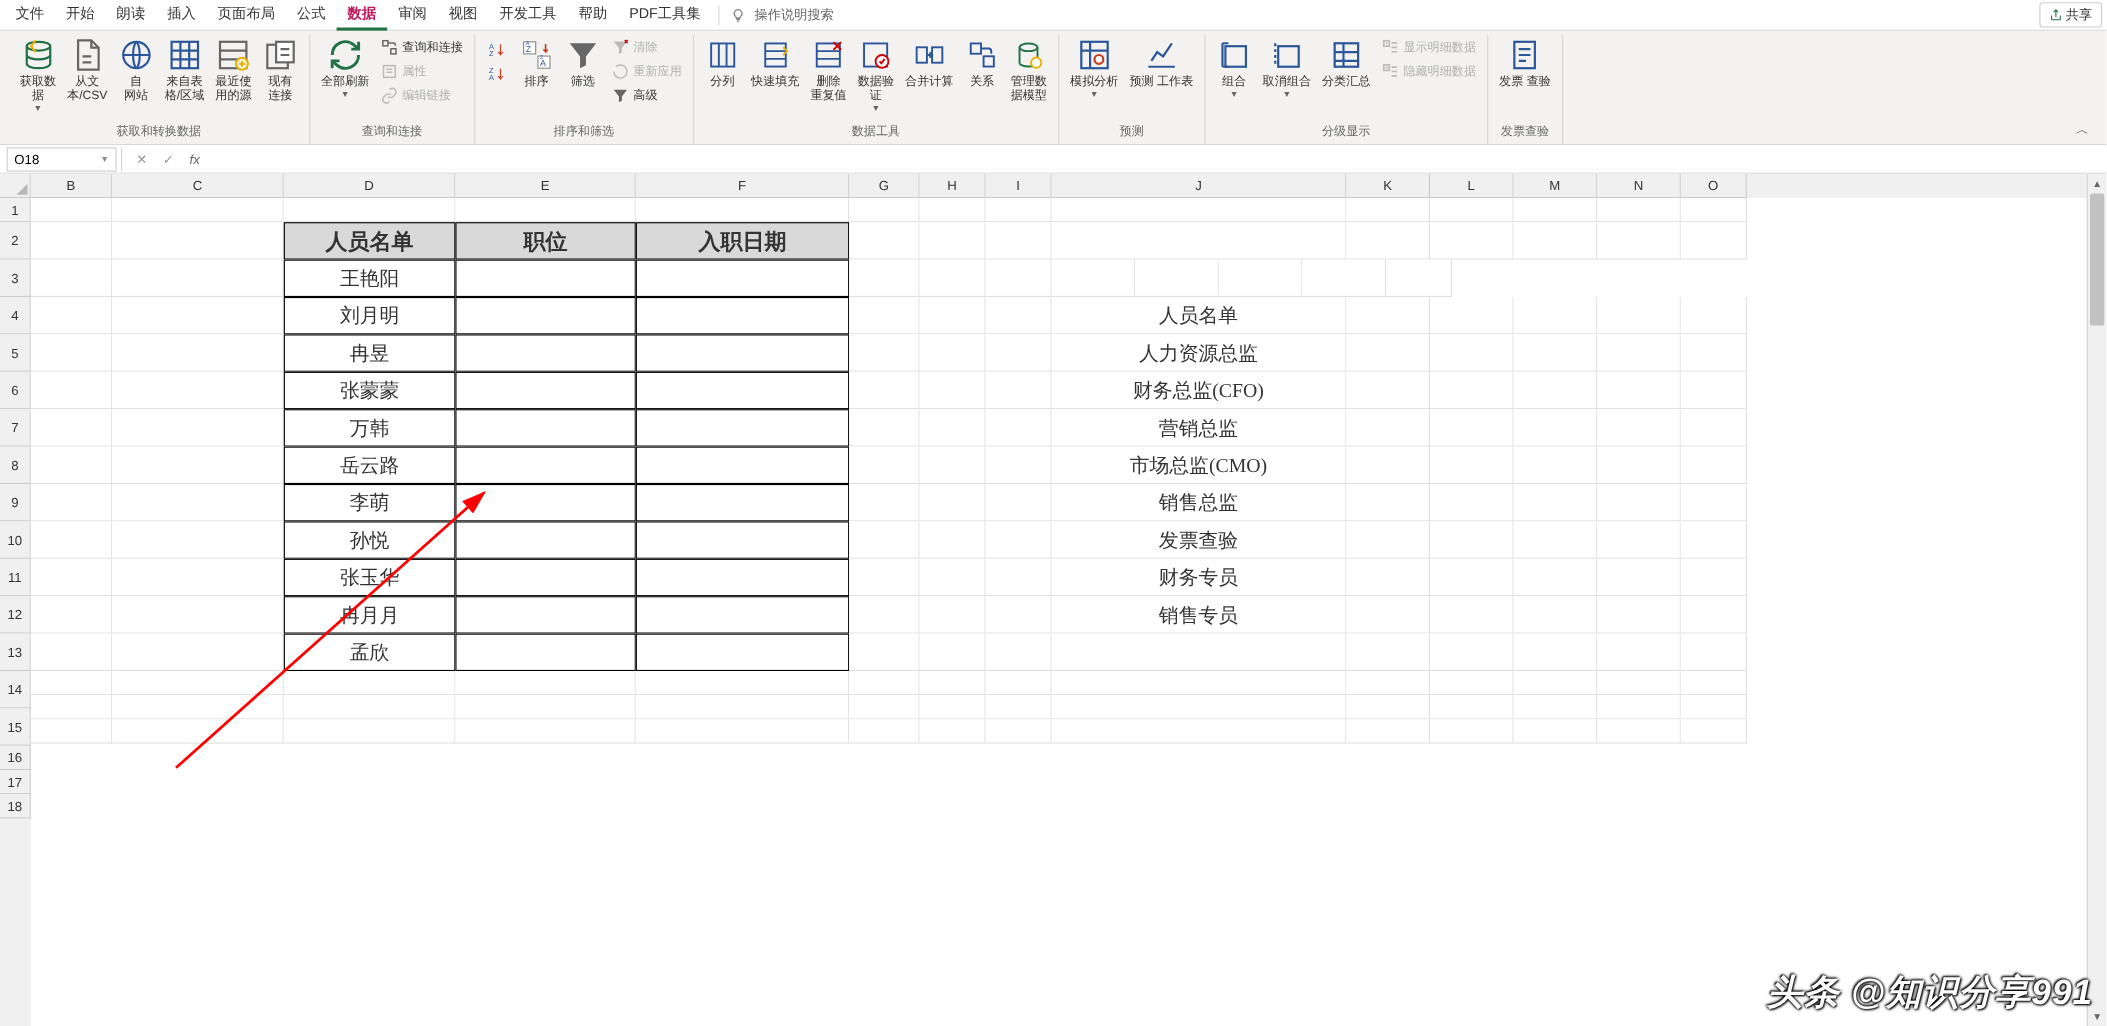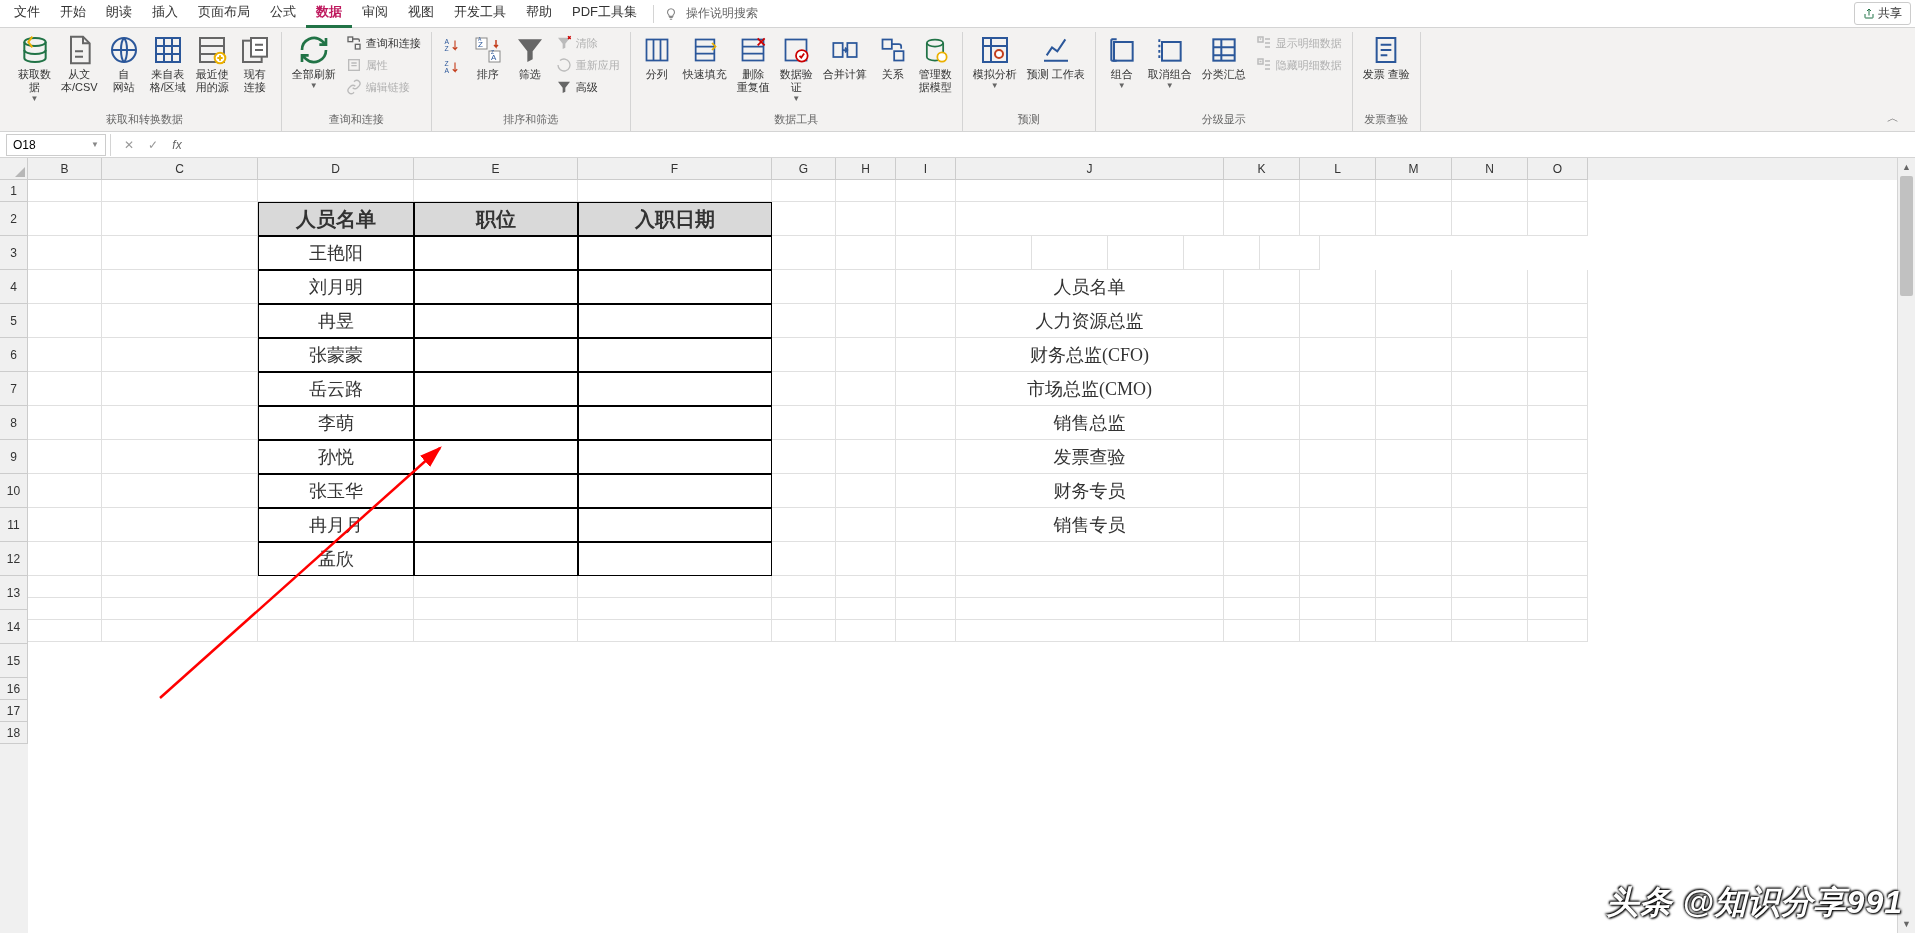--- a/index.html
+++ b/index.html
@@ -615,20 +615,36 @@
           <div class="cell" style="width: 268px; height: 34px;">财务总监(CFO)</div>
           <div class="cell" style="width: 76px; height: 34px;"></div>
           <div class="cell" style="width: 76px; height: 34px;"></div>
           <div class="cell" style="width: 76px; height: 34px;"></div>
           <div class="cell" style="width: 76px; height: 34px;"></div>
           <div class="cell" style="width: 60px; height: 34px;"></div>
         </div>
         <div class="cell-row">
           <div class="cell" style="width: 74px; height: 34px;"></div>
           <div class="cell" style="width: 156px; height: 34px;"></div>
+          <div class="cell table-cell" style="width: 156px; height: 34px;">万韩</div>
+          <div class="cell table-cell" style="width: 164px; height: 34px;"></div>
+          <div class="cell table-cell" style="width: 194px; height: 34px;"></div>
+          <div class="cell" style="width: 64px; height: 34px;"></div>
+          <div class="cell" style="width: 60px; height: 34px;"></div>
+          <div class="cell" style="width: 60px; height: 34px;"></div>
+          <div class="cell" style="width: 268px; height: 34px;">营销总监</div>
+          <div class="cell" style="width: 76px; height: 34px;"></div>
+          <div class="cell" style="width: 76px; height: 34px;"></div>
+          <div class="cell" style="width: 76px; height: 34px;"></div>
+          <div class="cell" style="width: 76px; height: 34px;"></div>
+          <div class="cell" style="width: 60px; height: 34px;"></div>
+        </div>
+        <div class="cell-row">
+          <div class="cell" style="width: 74px; height: 34px;"></div>
+          <div class="cell" style="width: 156px; height: 34px;"></div>
           <div class="cell table-cell" style="width: 156px; height: 34px;">岳云路</div>
           <div class="cell table-cell" style="width: 164px; height: 34px;"></div>
           <div class="cell table-cell" style="width: 194px; height: 34px;"></div>
           <div class="cell" style="width: 64px; height: 34px;"></div>
           <div class="cell" style="width: 60px; height: 34px;"></div>
           <div class="cell" style="width: 60px; height: 34px;"></div>
           <div class="cell" style="width: 268px; height: 34px;">市场总监(CMO)</div>
           <div class="cell" style="width: 76px; height: 34px;"></div>
           <div class="cell" style="width: 76px; height: 34px;"></div>
           <div class="cell" style="width: 76px; height: 34px;"></div>

